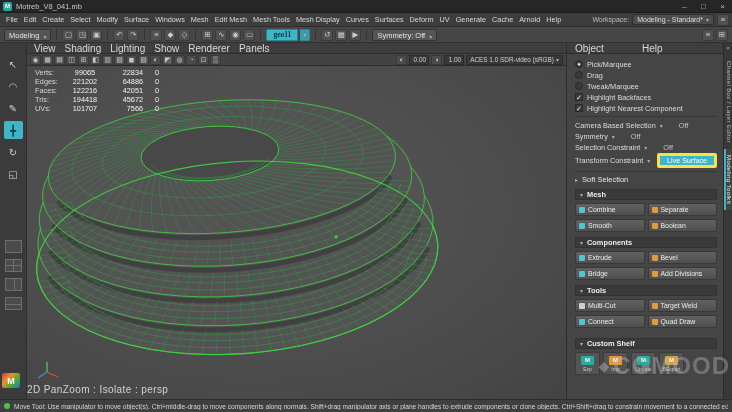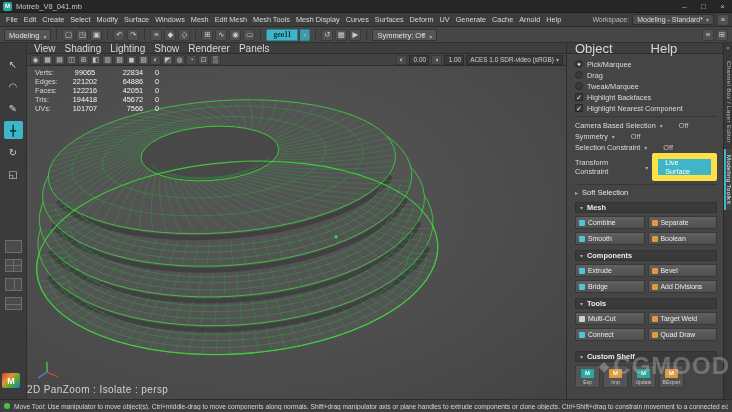--- a/index.html
+++ b/index.html
@@ -58,29 +58,29 @@
   .hud-label { width:30px; color:#d6d6d6; }
   .hud-v1 { width:40px; text-align:center; color:#f2f2f2; }
   .hud-v2 { width:38px; text-align:right; color:#f2f2f2; }
   .hud-v3 { width:16px; text-align:right; color:#f2f2f2; }
   .vp-footer { position:absolute; left:0; right:0; bottom:4px; font-size:10px; color:#d2d2d2; letter-spacing:.4px; }
   .axis-gizmo { position:absolute; left:6px; bottom:14px; }
 
   
   .right-panel { position:absolute; left:566px; top:43px; width:157px; height:356px; background:#454545; border-left:1px solid #2d2d2d; overflow:hidden; }
   .rp-header { height:11px; background:#3e3e3e; border-bottom:1px solid #2d2d2d; display:flex; align-items:center; padding:0 8px; }
-  .rp-menu { font-size:13px; color:#d8d8d8; }
+  .rp-menu { font-size:10px; color:#d8d8d8; }
   .rp-menu + .rp-menu { margin-left:38px; }
   .rp-body { padding:4px 6px 0 8px; }
   .rp-row { display:flex; align-items:center; min-height:10px; margin:1px 0; font-size:7.3px; color:#dcdcdc; gap:4px; }
   .rdo { width:8px; height:8px; border-radius:50%; background:#3a3a3a; border:1px solid #292929; display:flex; align-items:center; justify-content:center; font-size:6px; line-height:1; color:#e9e9e9; flex:none; }
   .chk { width:8px; height:8px; background:#3a3a3a; border:1px solid #292929; font-size:7px; line-height:7px; text-align:center; color:#ececec; flex:none; }
   .rp-hr { height:1px; background:#373737; margin:3px 0; }
   .drop-val { color:#c2c2c2; margin-left:12px; }
-  .live-btn { margin-left:auto; height:28px; display:flex; align-items:center; padding:0 7px; background:#3eb6c8; border:6px solid #fde047; border-radius:2px; color:#fff; font-size:7.2px; }
+  .live-btn { margin-left:auto; height:15px; display:flex; align-items:center; padding:0 7px; background:#3eb6c8; border:3px solid #fde047; border-radius:2px; color:#fff; font-size:7.2px; }
   .soft-row { font-size:7.5px; color:#e6e6e6; display:flex; align-items:center; gap:4px; margin:3px 0; }
   .sec-h { height:11px; background:#3a3a3a; border:1px solid #323232; display:flex; align-items:center; gap:4px; padding:0 4px; font-size:7.4px; font-weight:bold; color:#eaeaea; margin:5px 0 3px; }
   .btn-grid { display:grid; grid-template-columns:1fr 1fr; gap:3px; }
   .pbtn { height:13px; display:flex; align-items:center; gap:3px; padding:0 3px; background:linear-gradient(#616161,#4f4f4f); border:1px solid #383838; border-radius:2px; font-size:6.9px; color:#ececec; white-space:nowrap; overflow:hidden; }
   .pic { width:6px; height:6px; border-radius:1px; flex:none; }
   .cs-items { display:flex; gap:3px; margin-top:2px; }
   .cs-btn { width:25px; height:23px; background:#545454; border:1px solid #3b3b3b; border-radius:2px; display:flex; flex-direction:column; align-items:center; justify-content:center; gap:1px; }
   .cs-ic { width:13px; height:9px; border-radius:1px; color:#fff; font-size:6px; line-height:9px; text-align:center; font-weight:bold; }
   .cs-lb { font-size:5px; color:#c9c9c9; }
 

